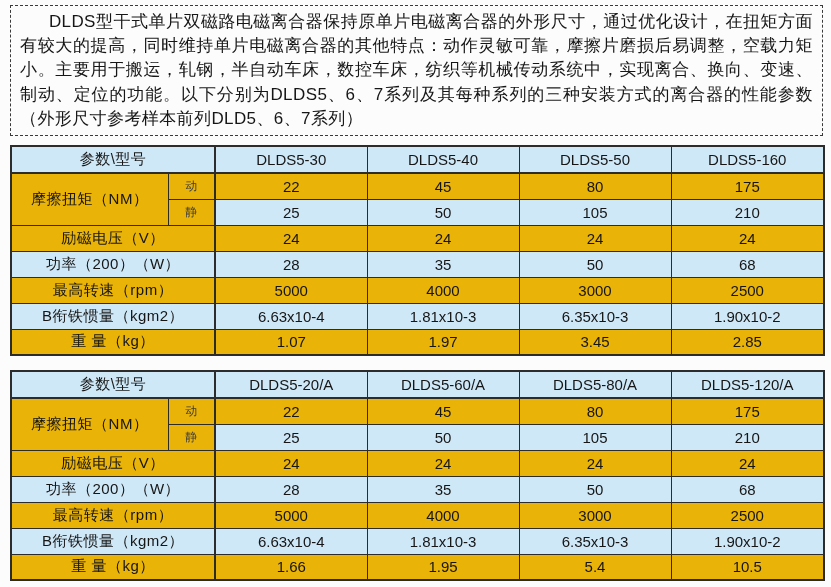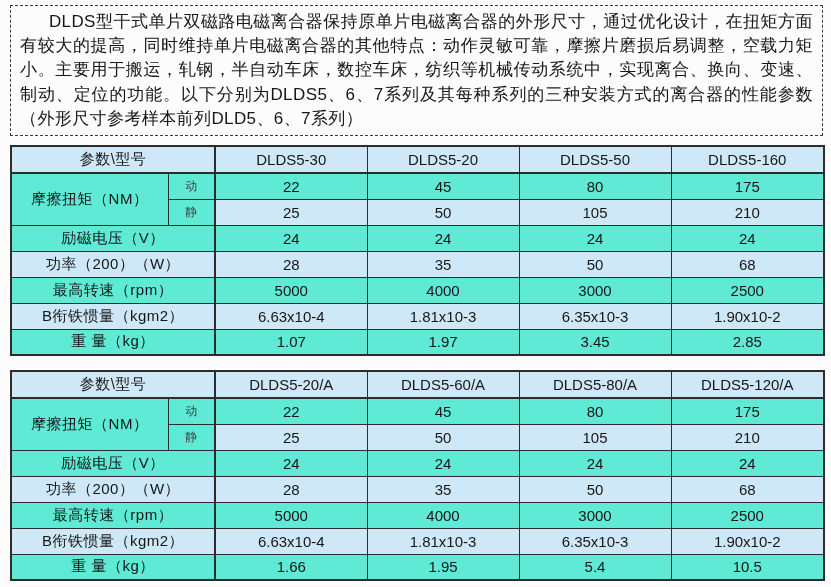--- a/index.html
+++ b/index.html
@@ -31,21 +31,21 @@
     text-align:justify;
     text-indent:1.7em;
   }
 
   
   table.spec{
     border-collapse:collapse;
     table-layout:fixed;
     width:813px;
     border:2px solid var(--line);
-    background:#5eead4;
+    background:#eab308;
   }
   table.spec.first{margin-top:9px;}
   table.spec.second{margin-top:14px;}
   table.spec td{
     border:1px solid var(--line);
     text-align:center;
     vertical-align:middle;
     height:26px;
     padding:0 2px;
     font-size:15px;
@@ -76,21 +76,21 @@
         <col style="width:47px">
       <col style="width:152px">
         <col style="width:152px">
       <col style="width:152px">
         <col style="width:153px">
     </colgroup>
     <tbody>
         <tr class="header-row">
           <td class="shaded label sep-right" colspan="2">参数\型号</td>
           <td class="shaded">DLDS5-30</td>
-          <td class="shaded">DLDS5-20</td>
+          <td class="shaded">DLDS5-40</td>
           <td class="shaded">DLDS5-50</td>
           <td class="shaded">DLDS5-160</td>
         </tr>
         <tr>
           <td class="label" rowspan="2">摩擦扭矩（NM）</td>
           <td class="sub sep-right">动</td>
           <td class="val">22</td>
           <td class="val">45</td>
           <td class="val">80</td>
           <td class="val">175</td>

